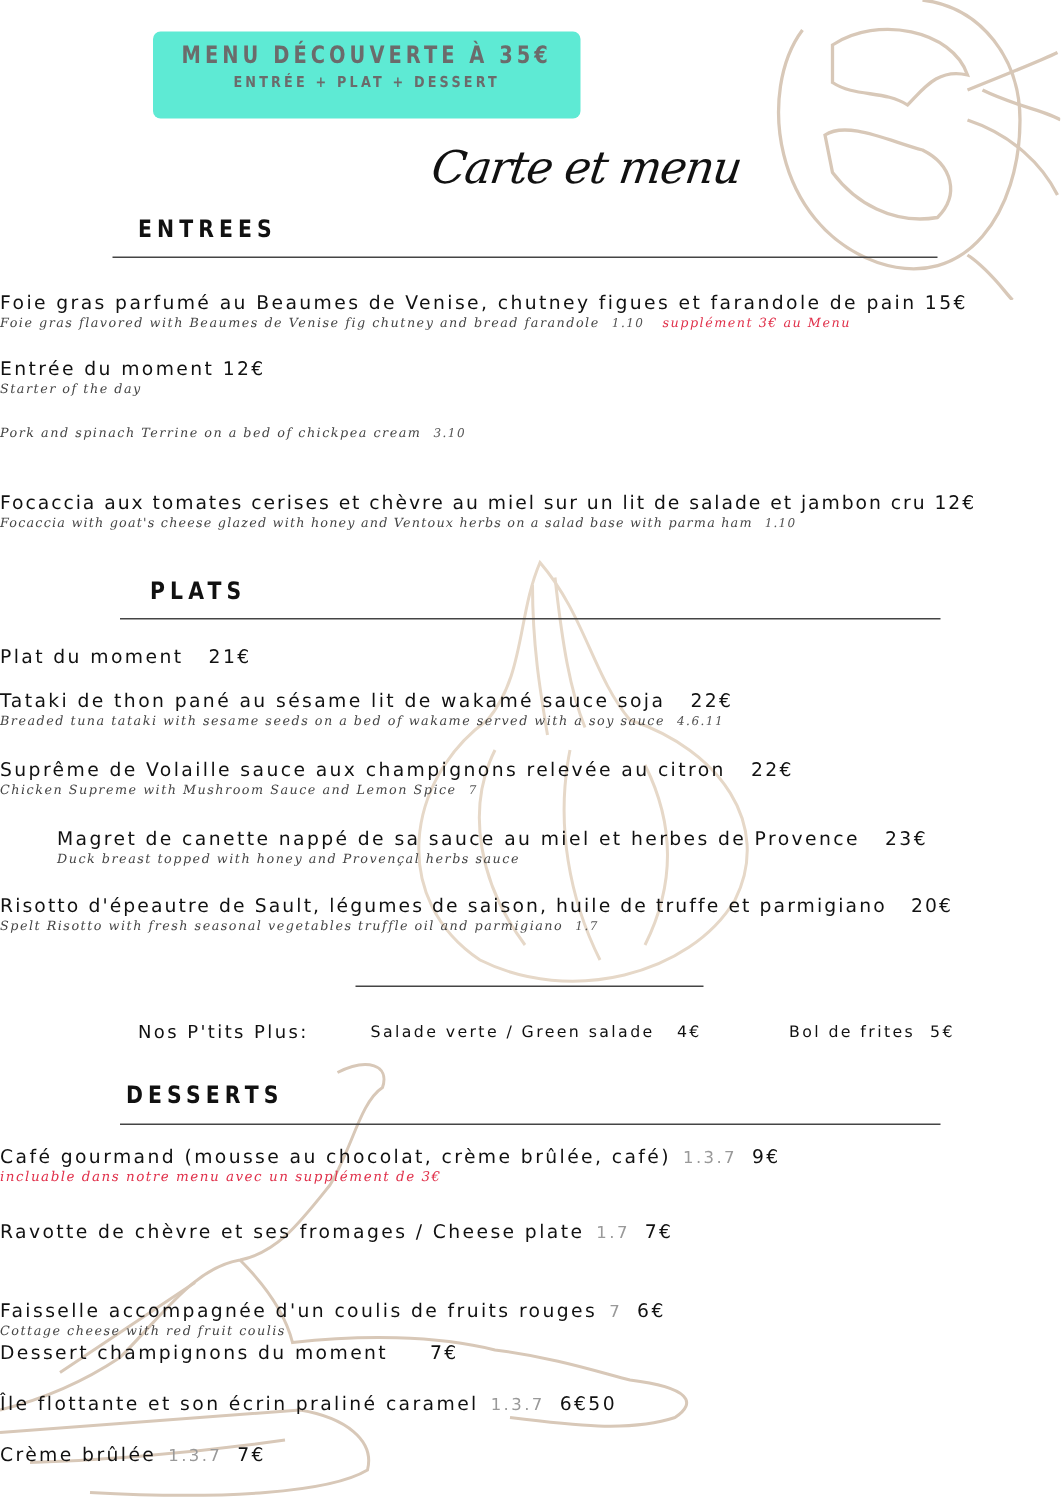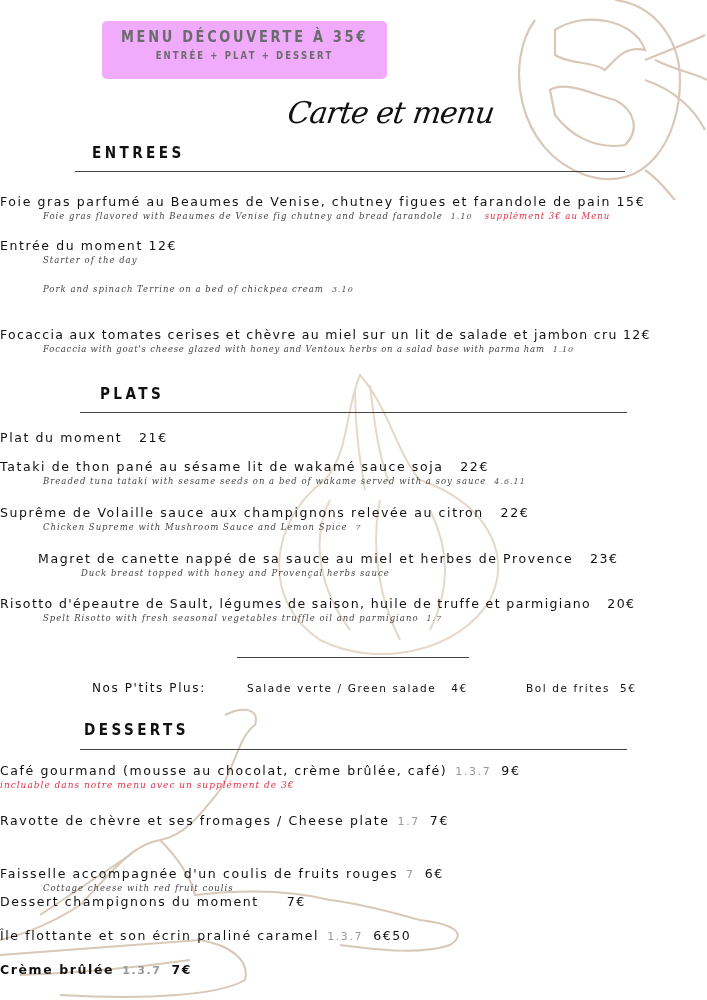--- a/index.html
+++ b/index.html
@@ -1,32 +1,32 @@
 <!DOCTYPE html>
 <html><head>
 <meta charset="utf-8">
 <style>
   html, body { margin: 0; padding: 0; background: #ffffff; }
   body { width: 707px; height: 1000px; position: relative; overflow: hidden;
          font-family: "DejaVu Sans", sans-serif; color: #111; }
   .deco { position: absolute; pointer-events: none; }
   .banner { position: absolute; left: 102px; top: 21px; width: 285px; height: 58px;
-            background: #f0abfc; border-radius: 5px; text-align: center; }
+            background: #5eead4; border-radius: 5px; text-align: center; }
   .banner-title { margin-top: 6px; font-family: "DejaVu Sans Condensed", "DejaVu Sans", sans-serif;
                   font-weight: bold; font-size: 16px; letter-spacing: 3px; color: #6b6b6b; transform: scaleX(0.9); }
   .banner-sub { margin-top: 4px; font-weight: bold; font-size: 10px; letter-spacing: 2.5px; color: #6b6b6b; transform: scaleX(0.85); }
   .script-title { position: absolute; left: 288px; top: 95px; font-family: "DejaVu Serif", serif;
                   font-style: italic; font-size: 30px; color: #111; letter-spacing: -1px; transform: skewX(-8deg); }
   .section-title { position: absolute; font-weight: bold; font-size: 16px; letter-spacing: 4px; color: #111;
                    transform: scaleX(0.85); transform-origin: left; }
   .rule { position: absolute; height: 1px; background: #444; }
   .item { position: absolute; left: 0; width: 703px; text-align: left; }
   .fr { font-size: 12.5px; letter-spacing: 1.6px; color: #111; white-space: nowrap; }
   .en { font-family: "DejaVu Serif", serif; font-style: italic; font-size: 8.5px; letter-spacing: 1px;
-        color: #444; margin-top: 2px; white-space: nowrap; padding-left: 43px; }
+        color: #444; margin-top: 2px; white-space: nowrap; }
   .allergen { color: #999; font-size: 11px; margin: 0 10px 0 8px; }
   .en .allergen { font-size: 8px; color: #555; margin: 0 0 0 8px; }
   .red { color: #e0304a; margin-left: 12px; }
   .redline { font-family: "DejaVu Serif", serif; font-style: italic; font-size: 9px; letter-spacing: 1px; color: #e0304a; margin-top: 2px; }
   .plus-row { position: absolute; top: 681px; left: 0; width: 707px; font-size: 12px; letter-spacing: 1.6px; }
   .plus-row span { position: absolute; white-space: nowrap; }
   .plus-item { font-size: 10.5px !important; }
 </style>
 </head>
 <body>
@@ -140,15 +140,15 @@
 </div>
 
 <div class="item" style="top:894px;">
   <div class="fr"><span>Dessert champignons du moment</span>&nbsp;&nbsp;&nbsp;&nbsp; <span>7€</span></div>
 </div>
 
 <div class="item" style="top:928px;">
   <div class="fr"><span>Île flottante et son écrin praliné caramel</span><span class="allergen">1.3.7</span><span>6€50</span></div>
 </div>
 
-<div class="item" style="top:962px;font-weight:bold;">
+<div class="item" style="top:962px;">
   <div class="fr"><span>Crème brûlée</span><span class="allergen">1.3.7</span><span>7€</span></div>
 </div>
 
 </body></html>

